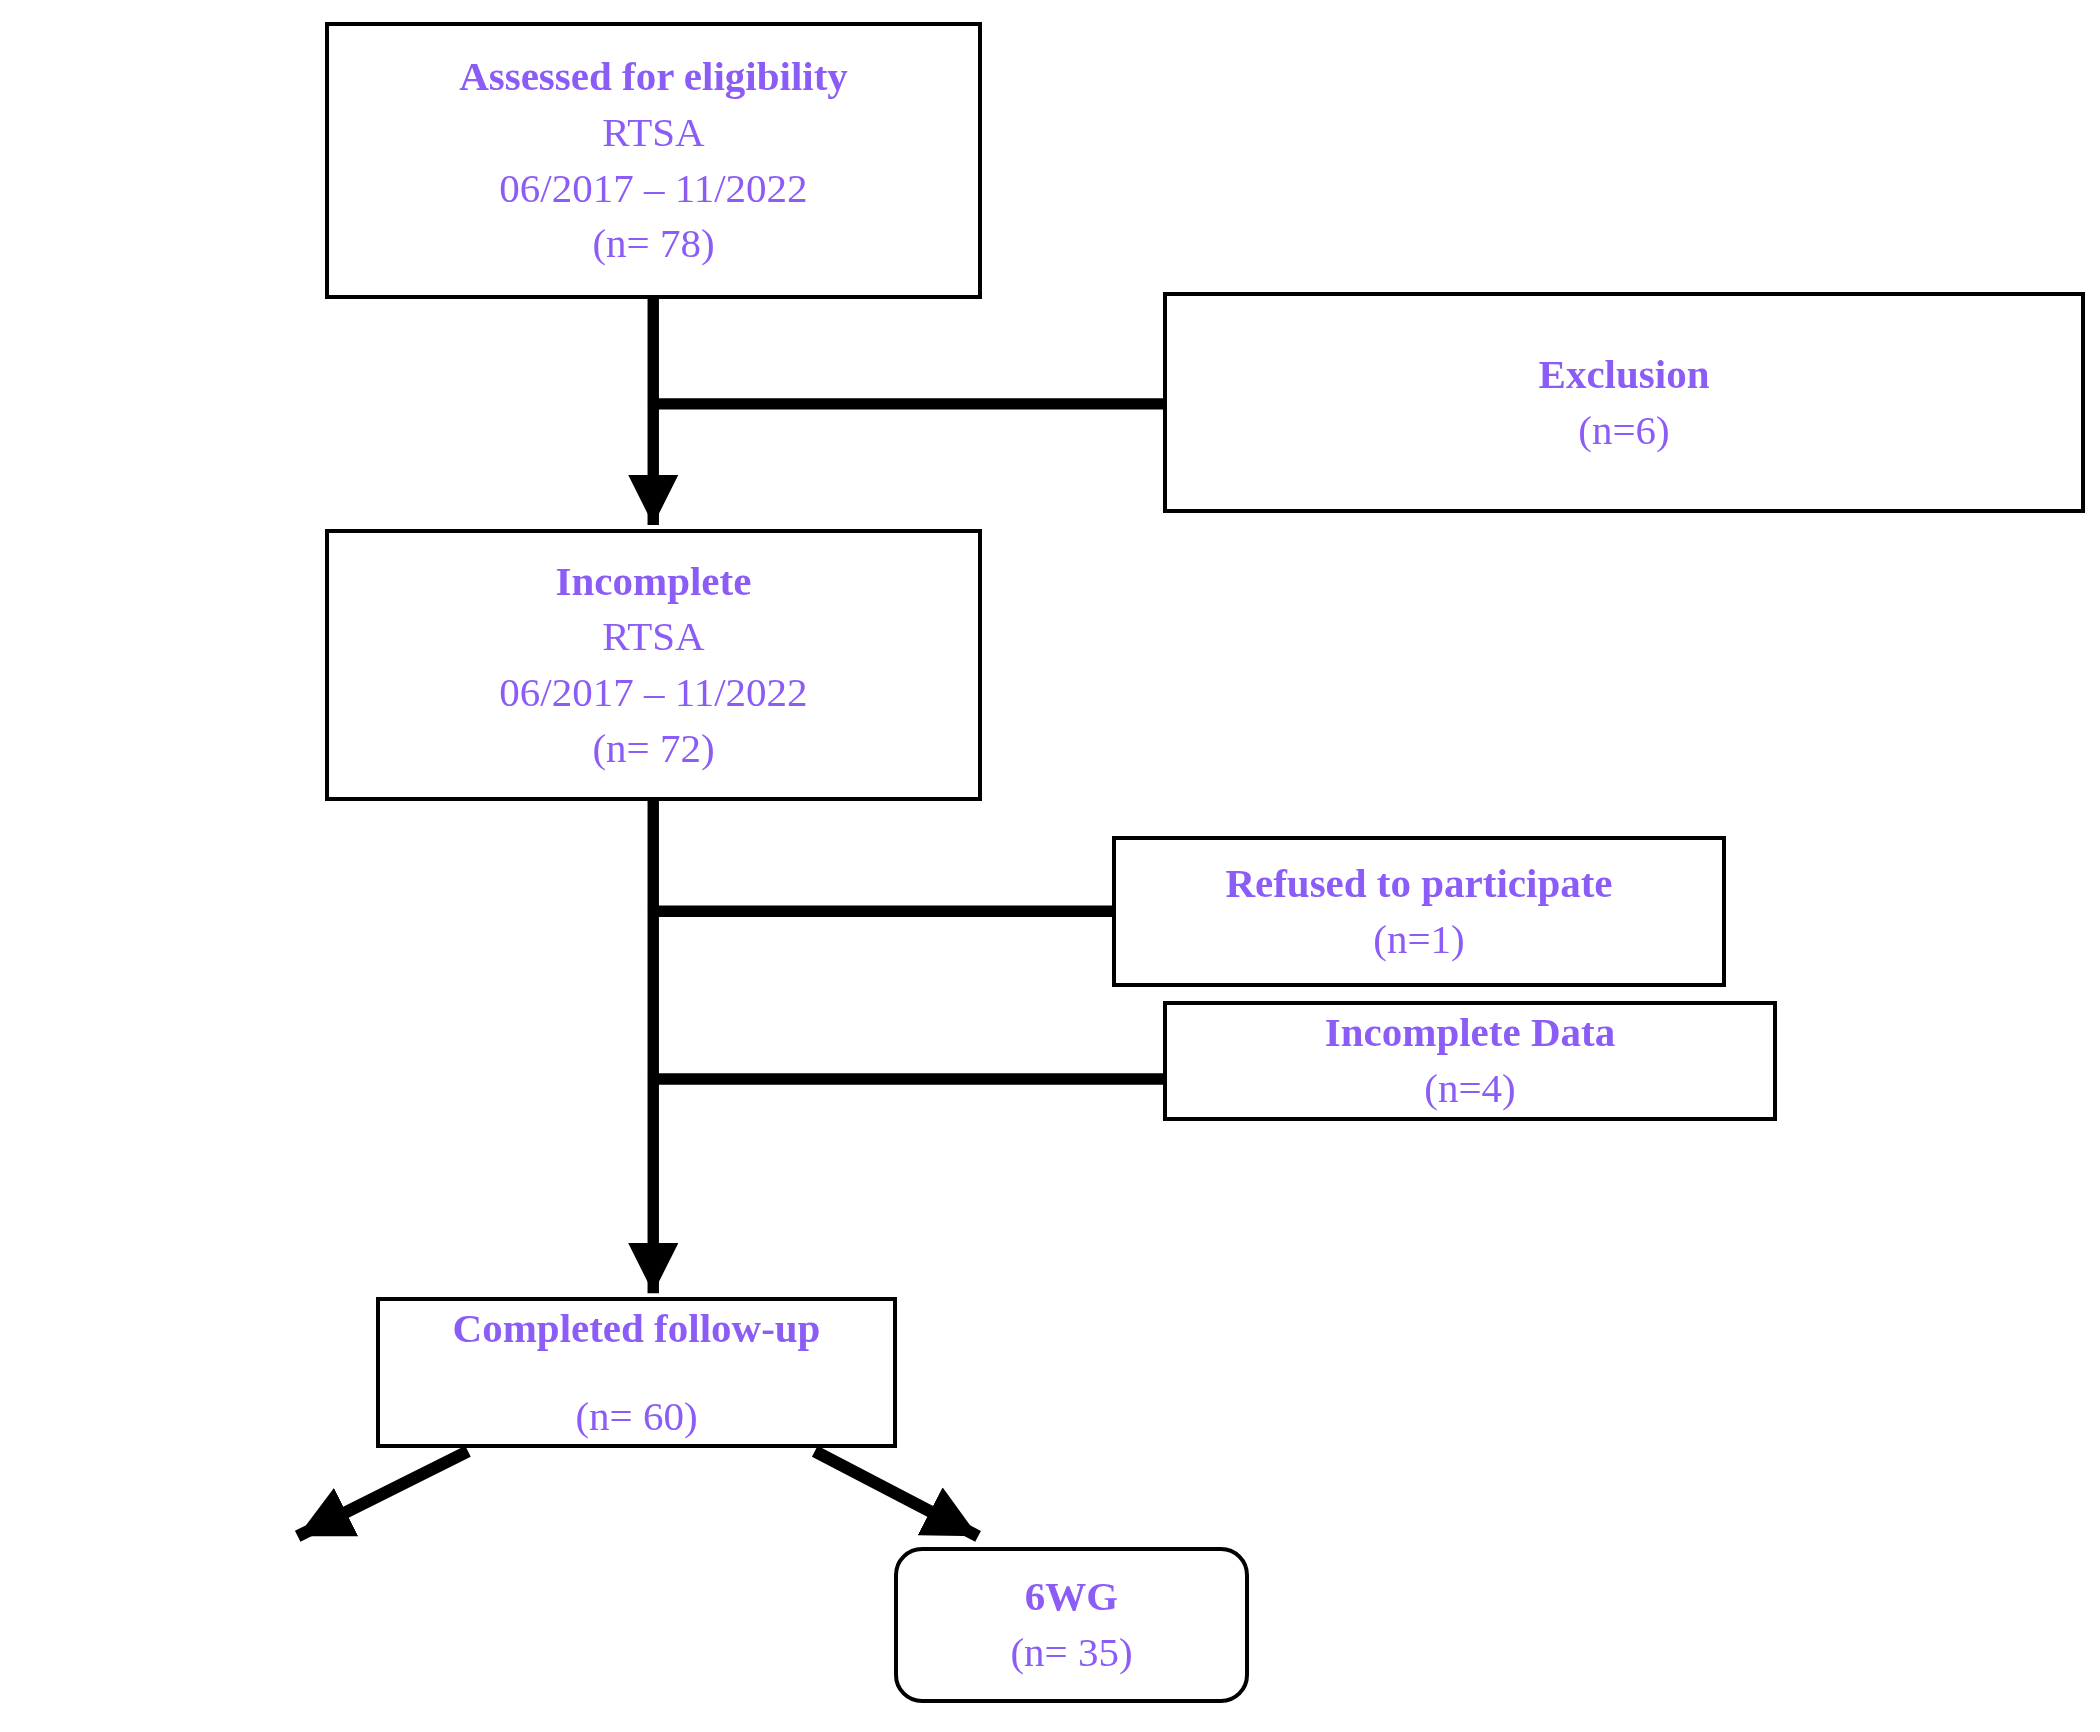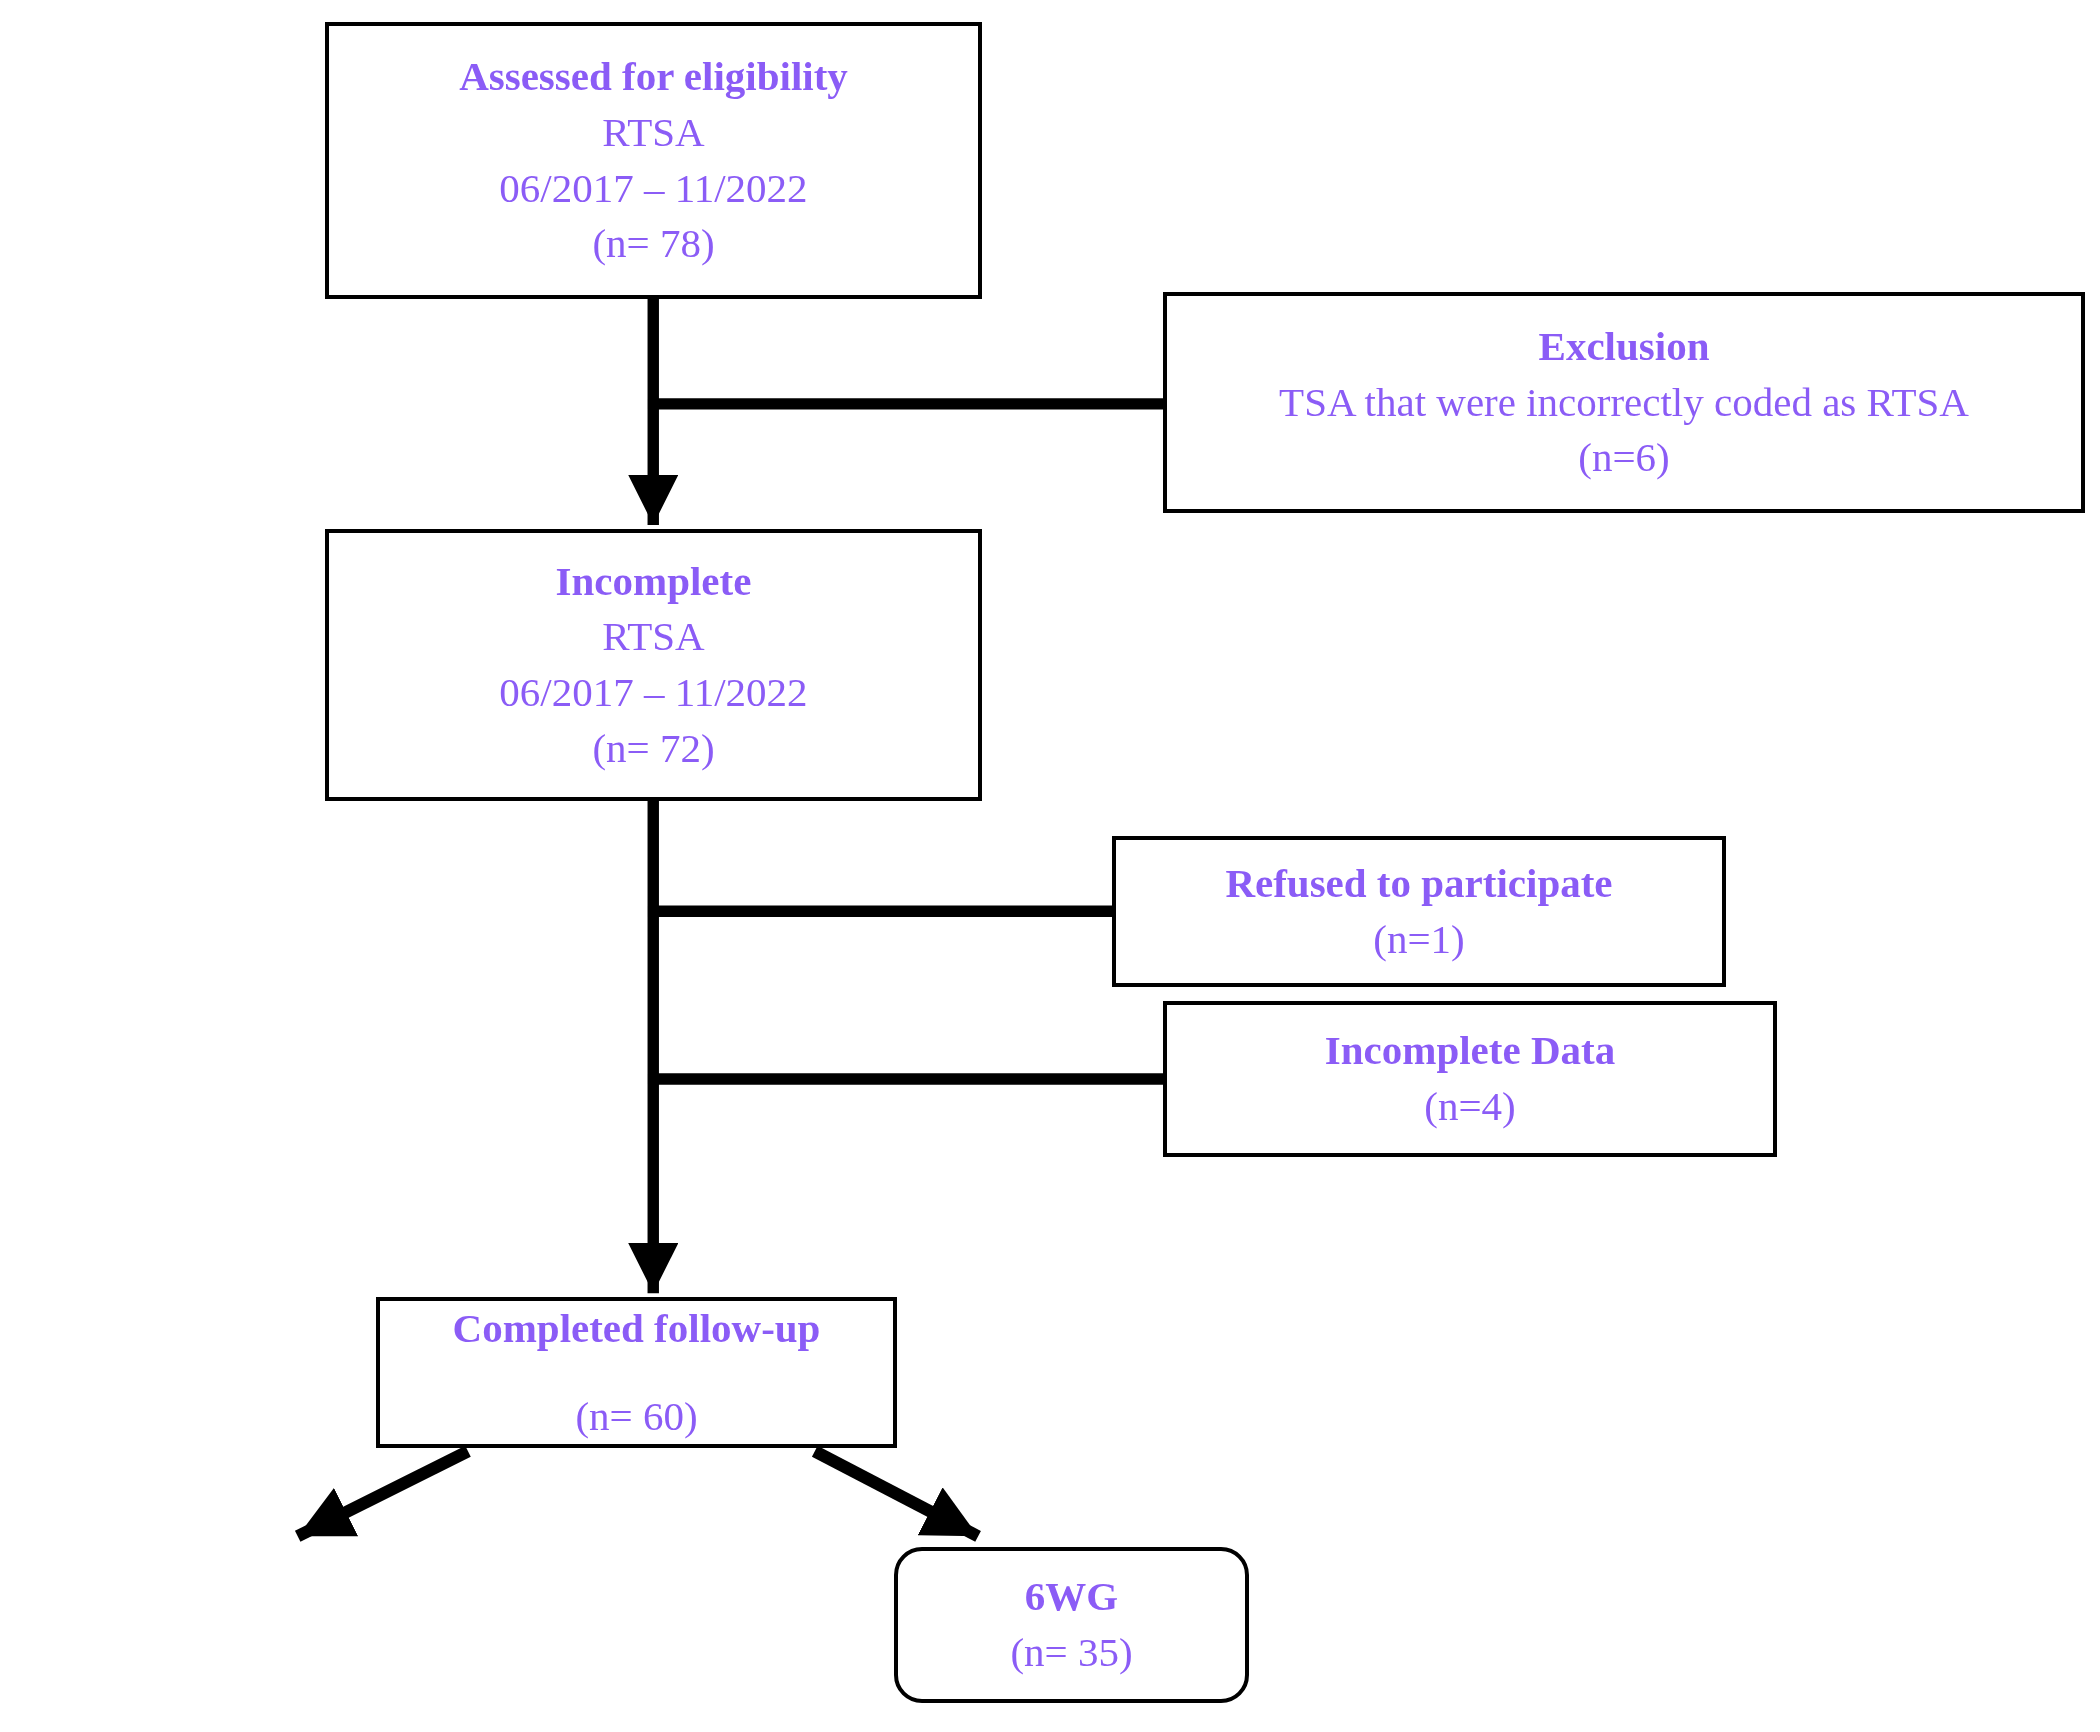--- a/index.html
+++ b/index.html
@@ -42,21 +42,21 @@
     white-space: nowrap;
   }
   .node .bold {
     font-weight: bold;
   }
   
   #node-assessed   { left: 325px;  top: 22px;   width: 657px;  height: 277px; }
   #node-exclusion  { left: 1163px; top: 292px;  width: 922px; height: 221px; }
   #node-inclusion  { left: 325px;  top: 529px;  width: 657px;  height: 272px; }
   #node-refused    { left: 1112px; top: 836px;  width: 614px;  height: 151px; }
-  #node-incomplete { left: 1163px; top: 1001px; width: 614px;  height: 156px; }
+  #node-incomplete { left: 1163px; top: 1001px; width: 614px;  height: 120px; }
   #node-completed  { left: 376px;  top: 1297px; width: 521px;  height: 151px; gap: 32px; }
   #node-4wg        { left: 20px;   top: 1547px; width: 355px;  height: 156px; }
   #node-6wg        { left: 894px; top: 1547px; width: 355px;  height: 156px; border-radius: 28px; }
 </style>
 </head>
 <body>
 
 <div class="page">
 
   <svg class="connectors" viewBox="0 0 2393 1974" xmlns="http://www.w3.org/2000/svg">
@@ -83,21 +83,20 @@
 
   <div class="node" id="node-assessed">
     <div class="line bold">Assessed for eligibility</div>
     <div class="line">RTSA</div>
     <div class="line">06/2017 – 11/2022</div>
     <div class="line">(n= 78)</div>
   </div>
 
   <div class="node" id="node-exclusion">
     <div class="line bold">Exclusion</div>
-    <div class="line">TSA that were incorrectly coded as RTSA</div>
     <div class="line">(n=6)</div>
   </div>
 
   <div class="node" id="node-inclusion">
     <div class="line bold">Incomplete</div>
     <div class="line">RTSA</div>
     <div class="line">06/2017 – 11/2022</div>
     <div class="line">(n= 72)</div>
   </div>
 

